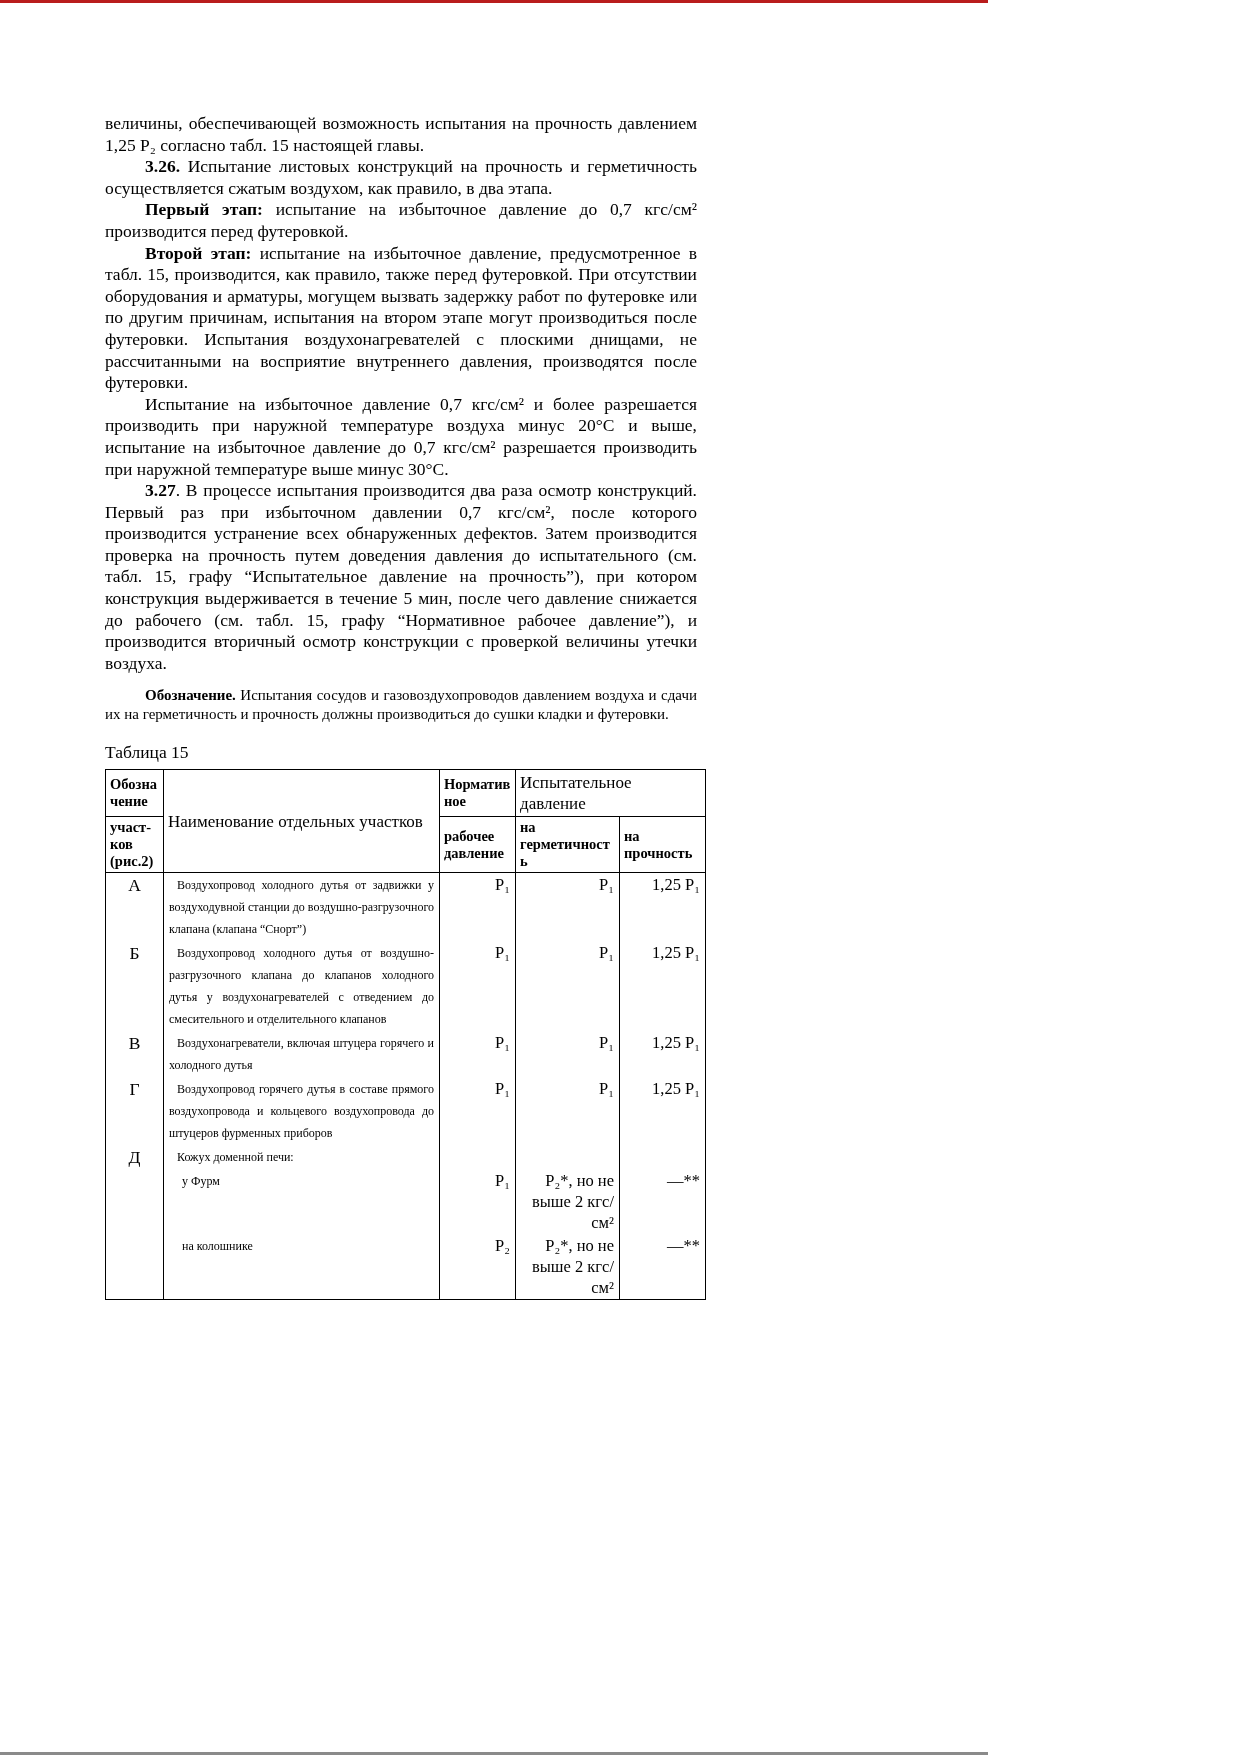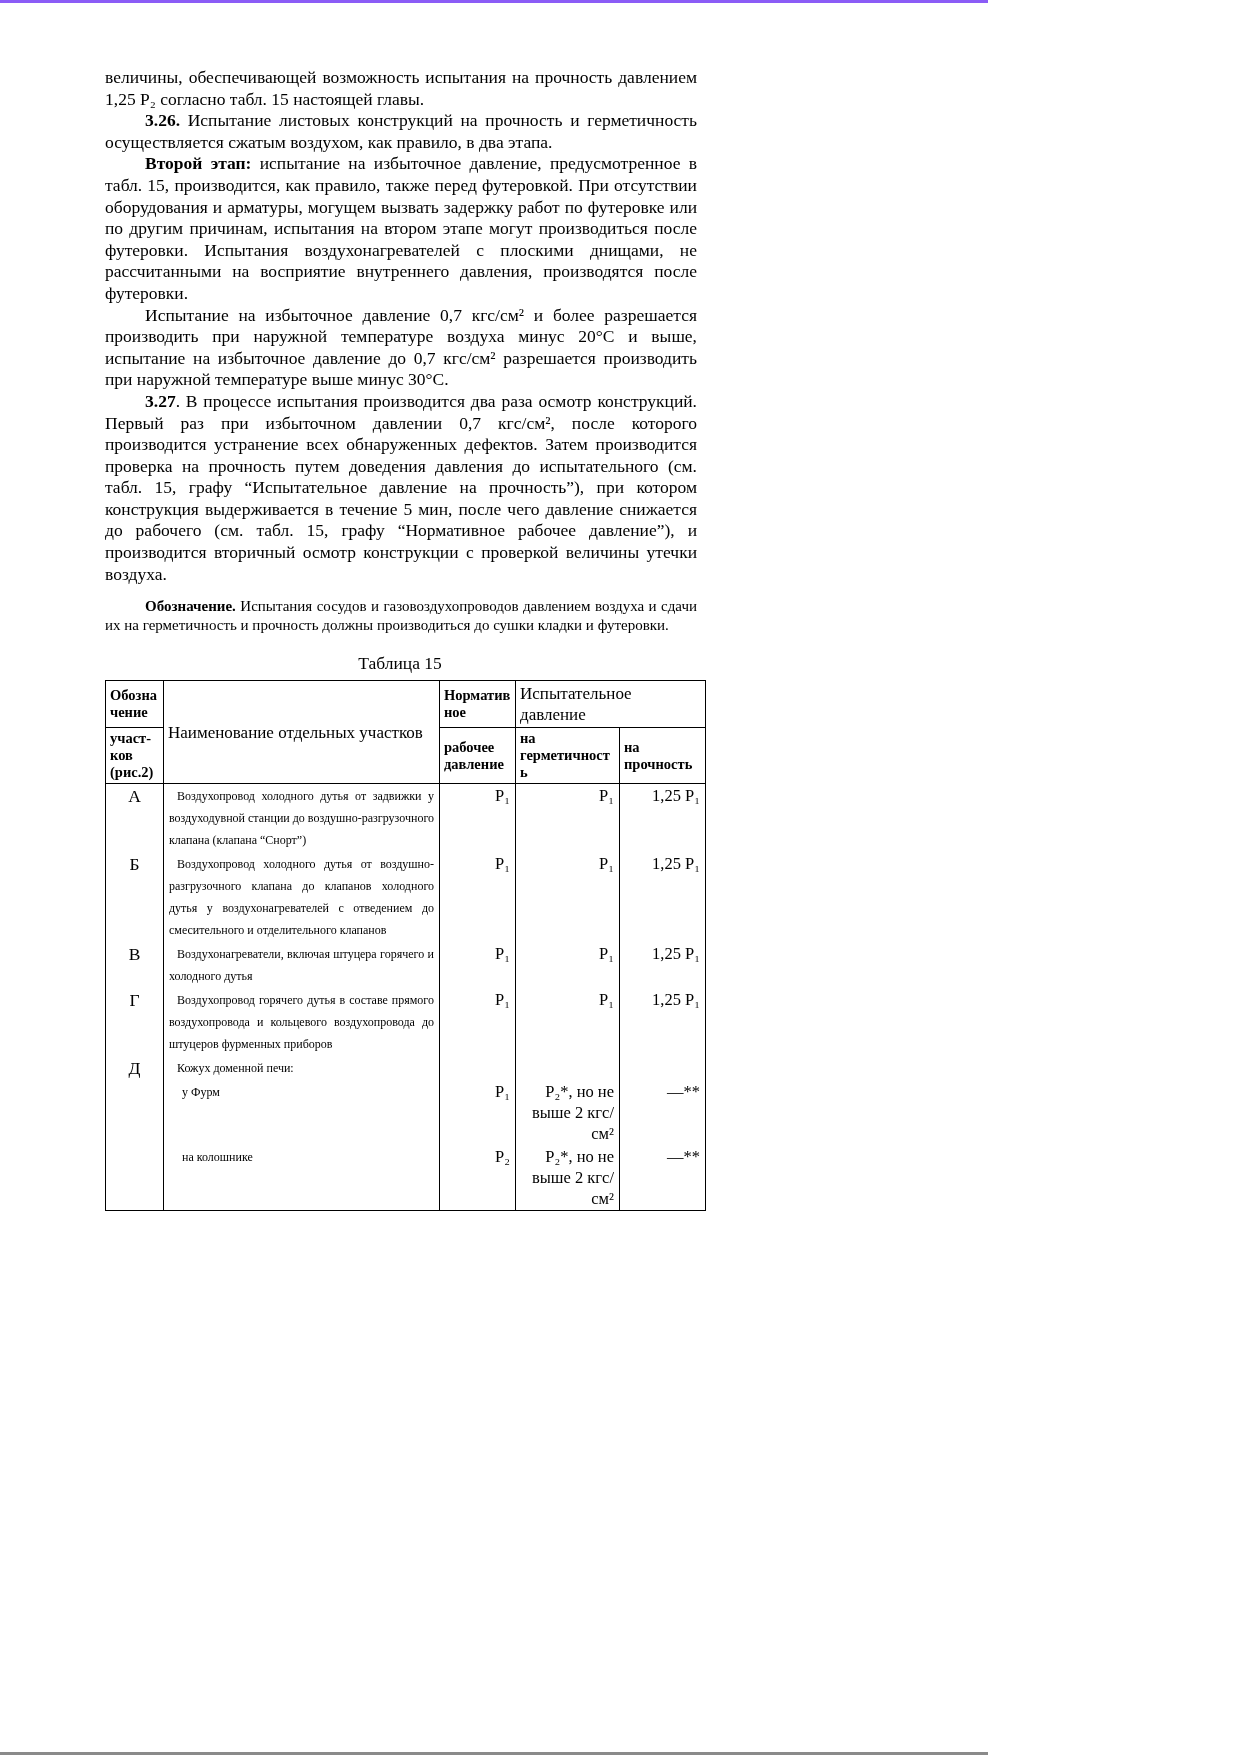--- a/index.html
+++ b/index.html
@@ -4,43 +4,43 @@
 <style>
   * { box-sizing: border-box; }
   html, body { margin: 0; padding: 0; background: #ffffff; }
   .page {
     width: 988px;
     height: 1755px;
     background: #ffffff;
     color: #000;
     font-family: "Liberation Serif", "DejaVu Serif", serif;
     position: relative;
-    padding: 64px 0 0 105px;
-    border-top: 3px solid #8b5cf6;
+    padding: 110px 0 0 105px;
+    border-top: 3px solid #b91c1c;
     border-bottom: 3px solid #8a8a8a;
   }
   .content { width: 592px; }
   p.body {
     margin: 0;
     font-size: 17.5px;
     line-height: 21.6px;
     text-align: justify;
   }
   p.indent { text-indent: 40px; }
   b.lead { font-weight: bold; }
   p.note {
     margin: 12px 0 0 0;
     font-size: 15px;
     line-height: 19px;
     text-align: justify;
     text-indent: 40px;
   }
   .caption {
     width: 600px;
-    text-align: center;
+    text-align: left;
     font-size: 17.5px;
     margin: 18px 0 6px 0;
     padding-right: 10px;
   }
   table.t15 {
     border-collapse: collapse;
     width: 600px;
     table-layout: fixed;
   }
   table.t15 col.c1 { width: 58px; }
@@ -99,20 +99,21 @@
 </head>
 <body>
 
 <div class="page">
   <div class="content">
 
     <p class="body"><span>величины, обеспечивающей возможность испытания на прочность давлением 1,25 Р₂ согласно табл. 15 настоящей главы.</span></p>
 
     <p class="body indent"><b class="lead">3.26.</b><span> Испытание листовых конструкций на прочность и герметичность осуществляется сжатым воздухом, как правило, в два этапа.</span></p>
 
+    <p class="body indent"><b class="lead">Первый этап:</b><span> испытание на избыточное давление до 0,7 кгс/см² производится перед футеровкой.</span></p>
 
     <p class="body indent"><b class="lead">Второй этап:</b><span> испытание на избыточное давление, предусмотренное в табл. 15, производится, как правило, также перед футеровкой. При отсутствии оборудования и арматуры, могущем вызвать задержку работ по футеровке или по другим причинам, испытания на втором этапе могут производиться после футеровки. Испытания воздухонагревателей с плоскими днищами, не рассчитанными на восприятие внутреннего давления, производятся после футеровки.</span></p>
 
     <p class="body indent"><span>Испытание на избыточное давление 0,7 кгс/см² и более разрешается производить при наружной температуре воздуха минус 20°С и выше, испытание на избыточное давление до 0,7 кгс/см² разрешается производить при наружной температуре выше минус 30°С.</span></p>
 
     <p class="body indent"><b class="lead">3.27</b><span>. В процессе испытания производится два раза осмотр конструкций. Первый раз при избыточном давлении 0,7 кгс/см², после которого производится устранение всех обнаруженных дефектов. Затем производится проверка на прочность путем доведения давления до испытательного (см. табл. 15, графу “Испытательное давление на прочность”), при котором конструкция выдерживается в течение 5 мин, после чего давление снижается до рабочего (см. табл. 15, графу “Нормативное рабочее давление”), и производится вторичный осмотр конструкции с проверкой величины утечки воздуха.</span></p>
 
     <p class="note"><b class="lead">Обозначение.</b><span> Испытания сосудов и газовоздухопроводов давлением воздуха и сдачи их на герметичность и прочность должны производиться до сушки кладки и футеровки.</span></p>
 
     <div class="caption">Таблица 15</div>

